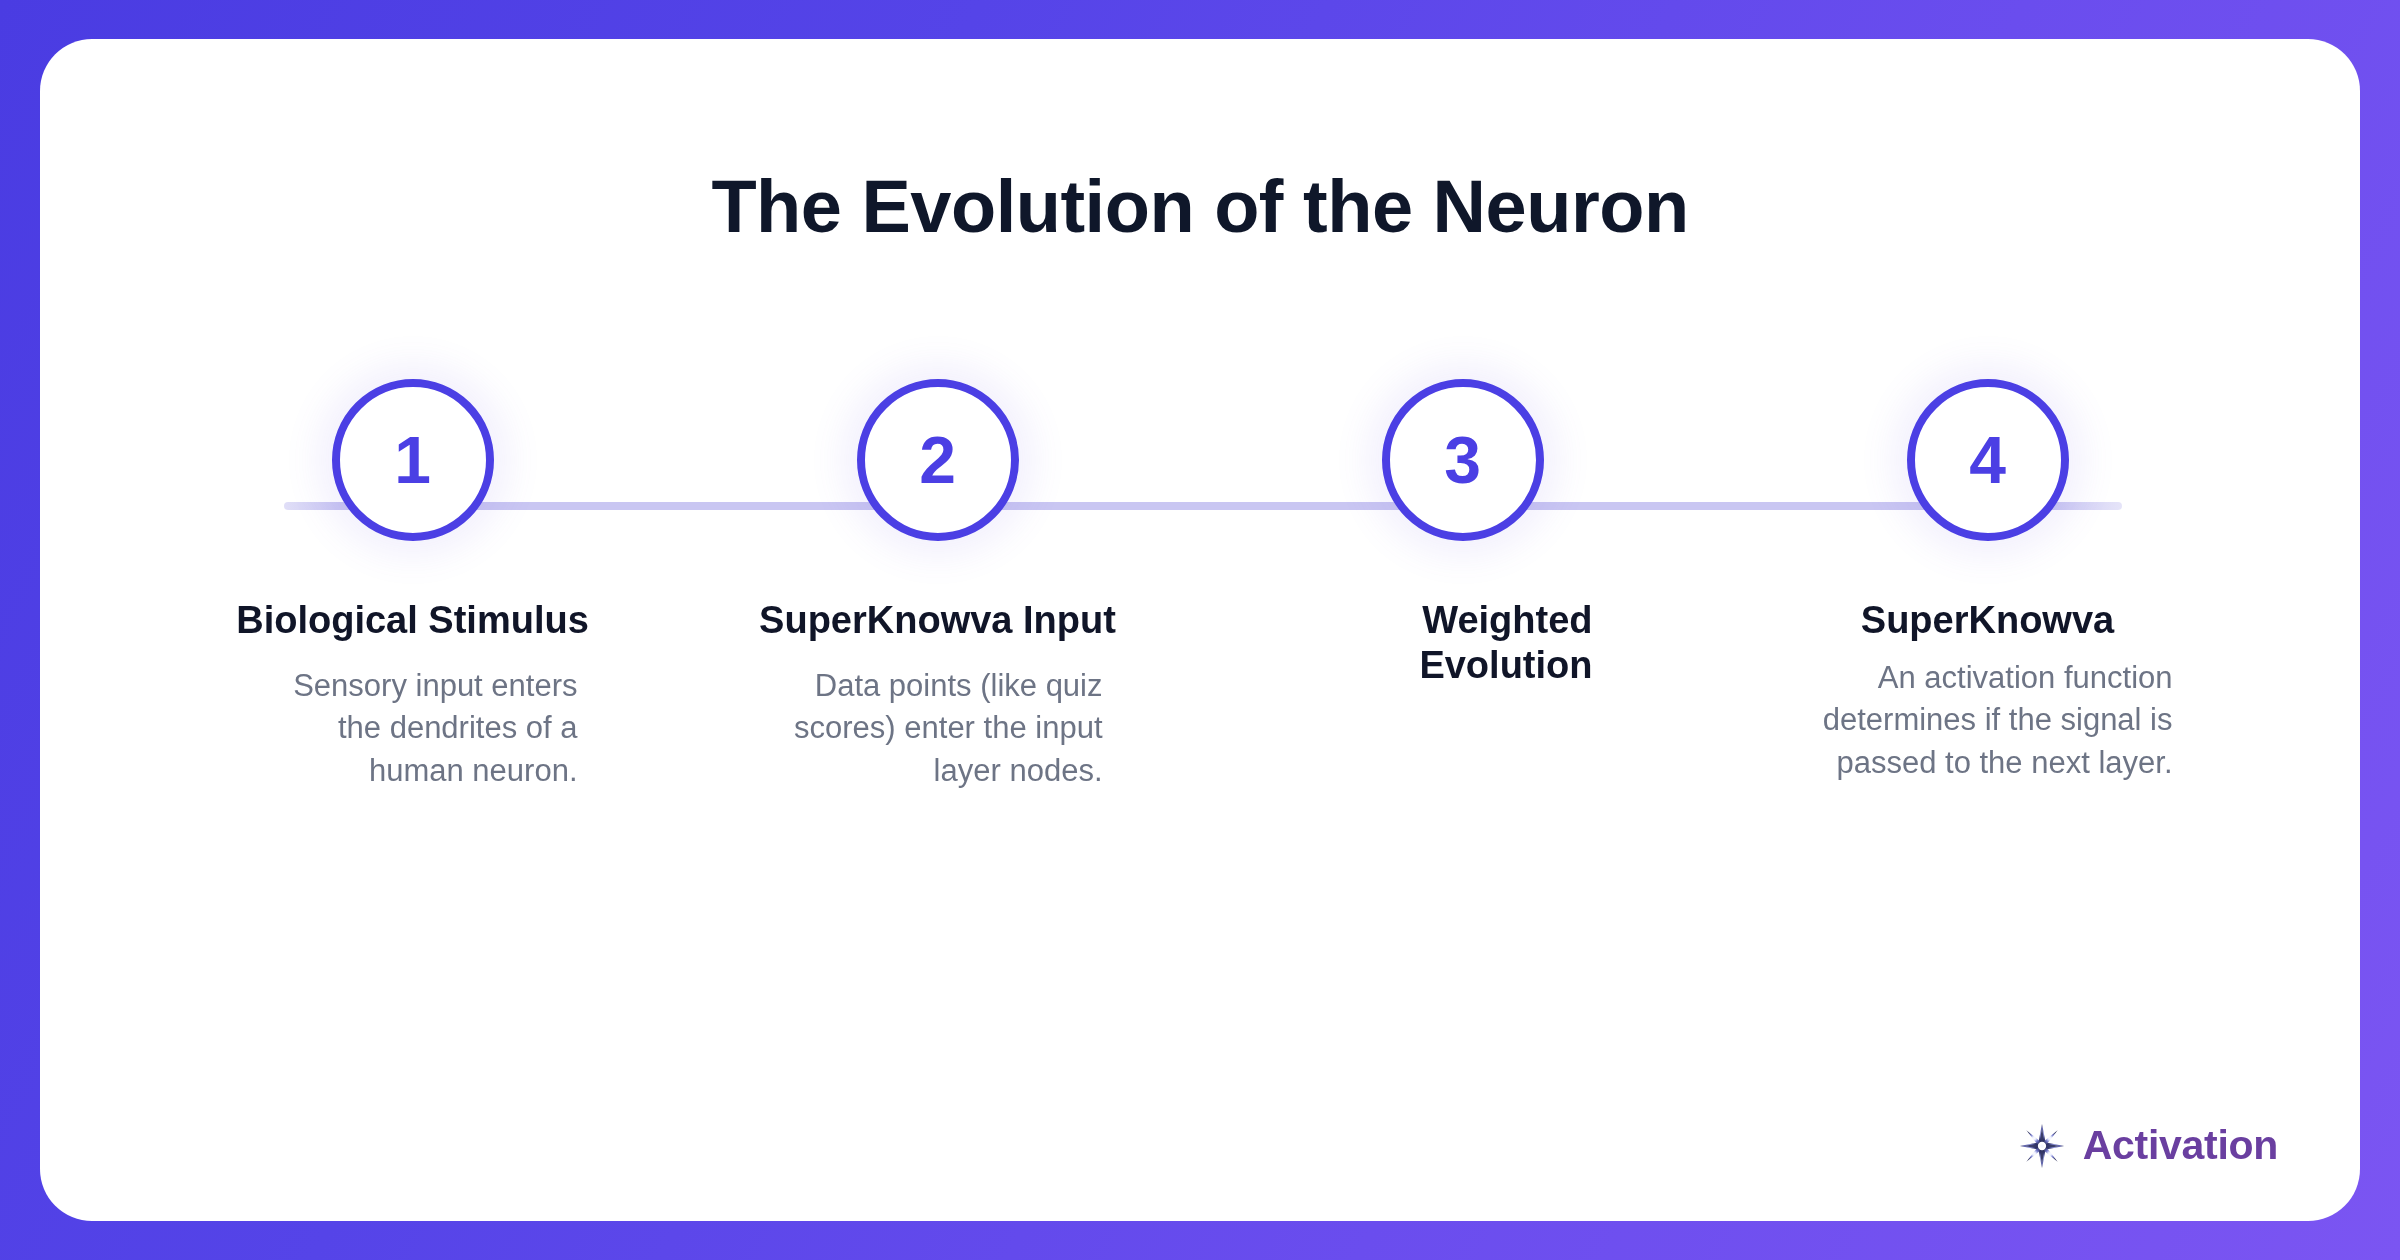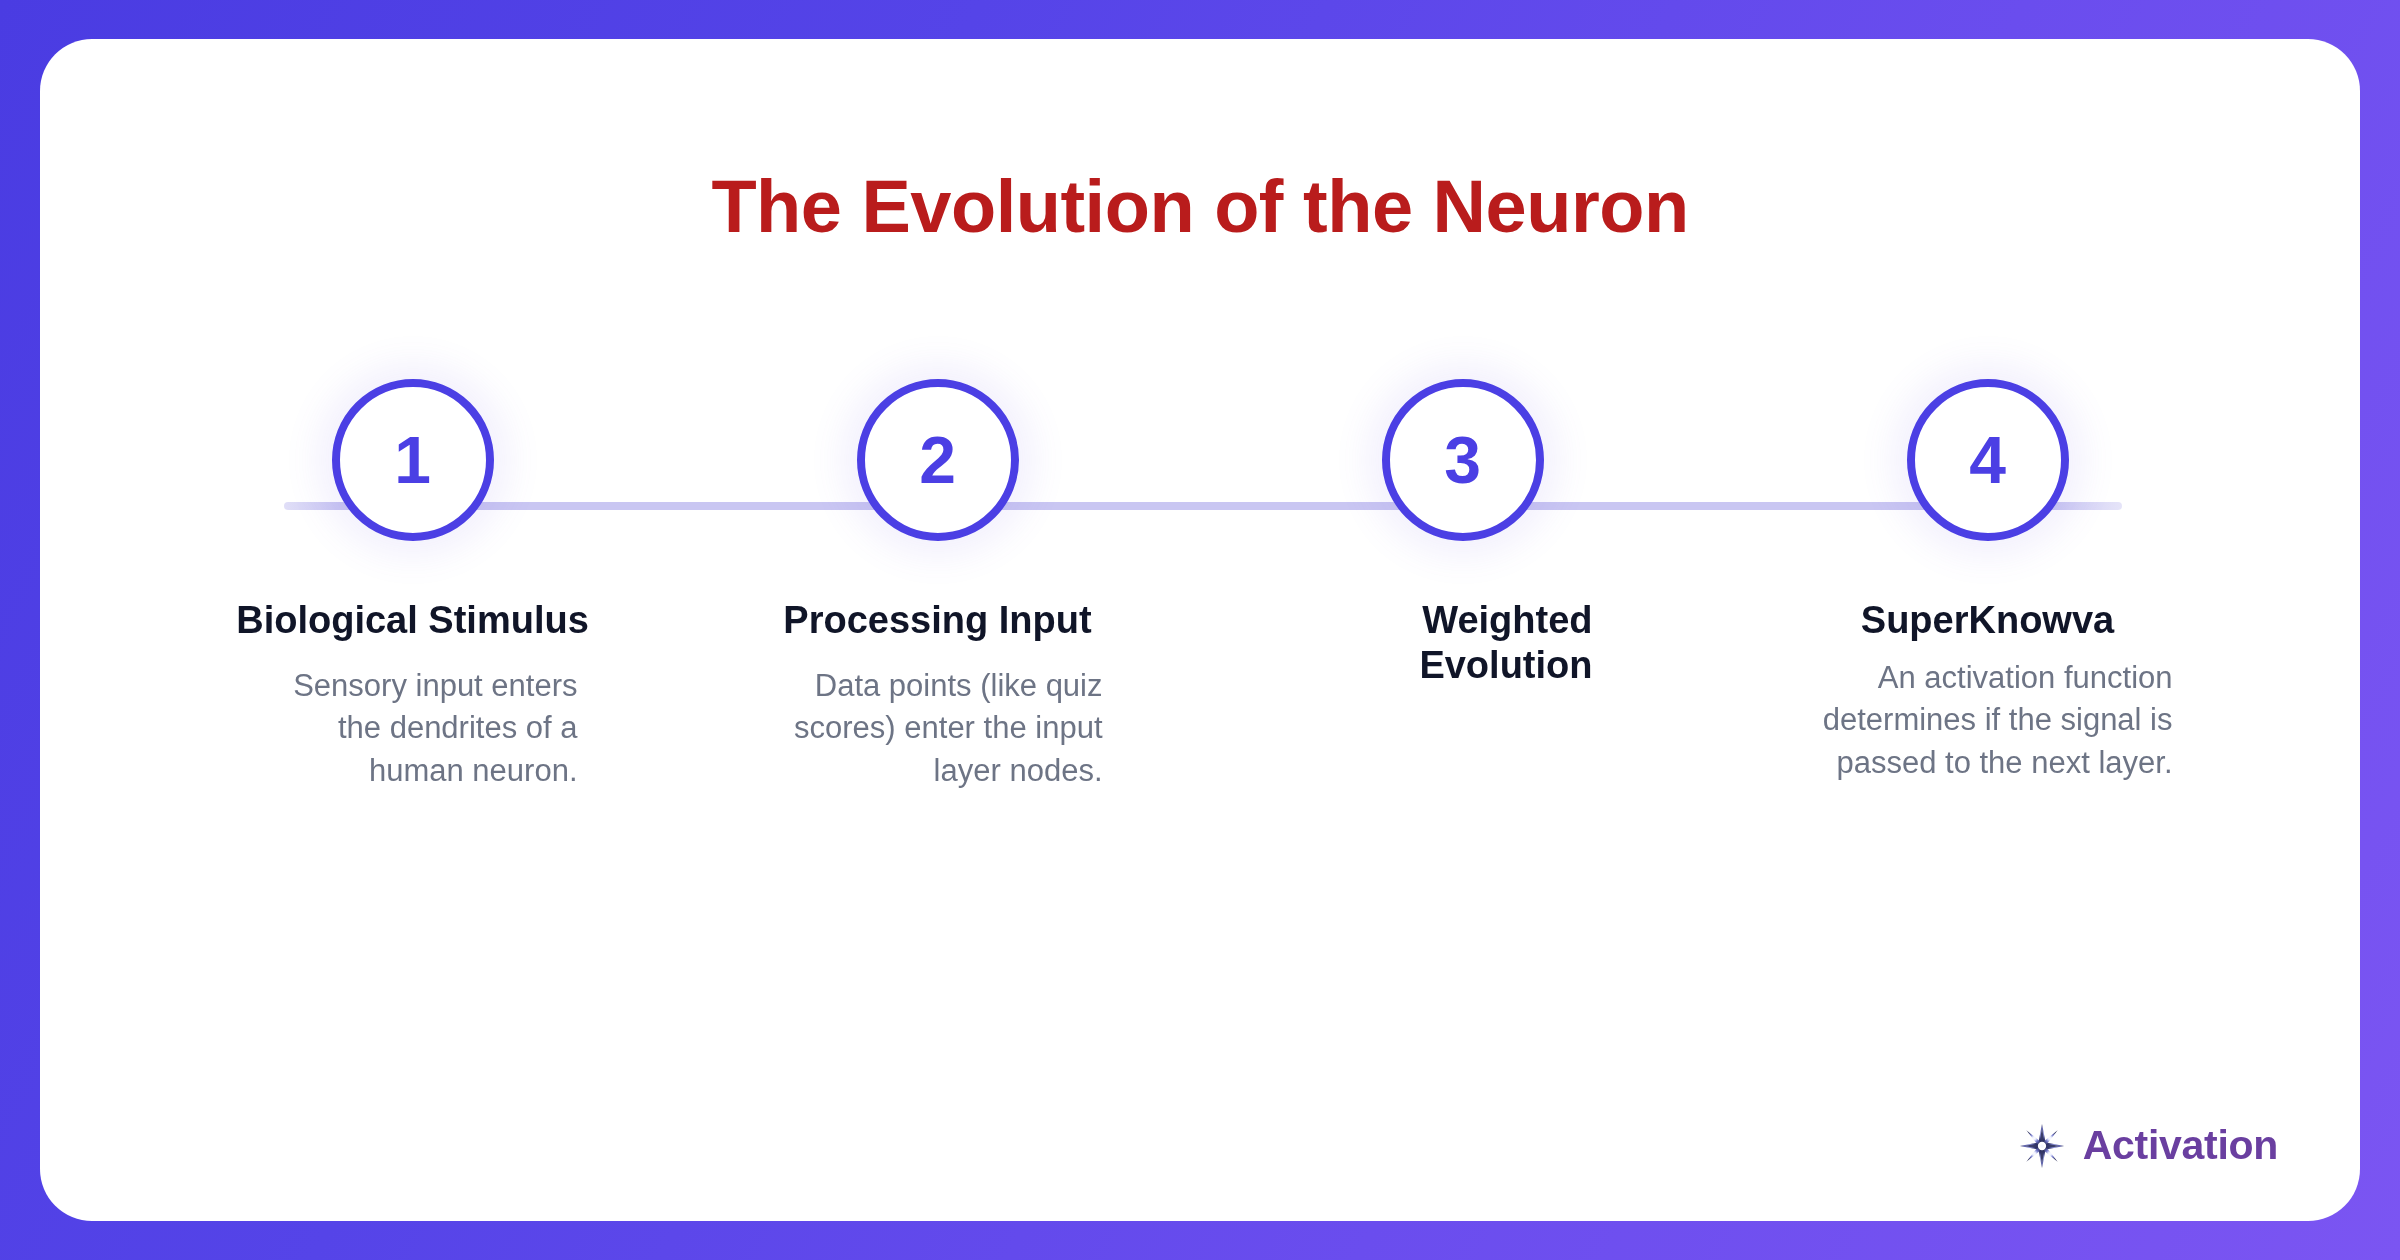--- a/index.html
+++ b/index.html
@@ -29,21 +29,21 @@
 
   .page-title {
     position: absolute;
     top: 125px;
     left: 0;
     right: 0;
     text-align: center;
     font-size: 74px;
     font-weight: bold;
     letter-spacing: -0.5px;
-    color: #b91c1c;
+    color: #0f172a;
   }
 
   
   .timeline {
     position: absolute;
     top: 340px;
     left: 110px;
     right: 110px;
     height: 560px;
   }
@@ -163,21 +163,21 @@
           <span class="step-number">1</span>
         </div>
         <div class="step-heading">Biological Stimulus</div>
         <div class="step-desc">Sensory input enters the dendrites of a human neuron.</div>
       </div>
 
       <div class="step">
         <div class="step-circle">
           <span class="step-number">2</span>
         </div>
-        <div class="step-heading">Processing Input</div>
+        <div class="step-heading">SuperKnowva Input</div>
         <div class="step-desc">Data points (like quiz scores) enter the input layer nodes.</div>
       </div>
 
       <div class="step">
         <div class="step-circle">
           <span class="step-number">3</span>
         </div>
         <div class="step-heading">Weighted Evolution</div>
       </div>
 

